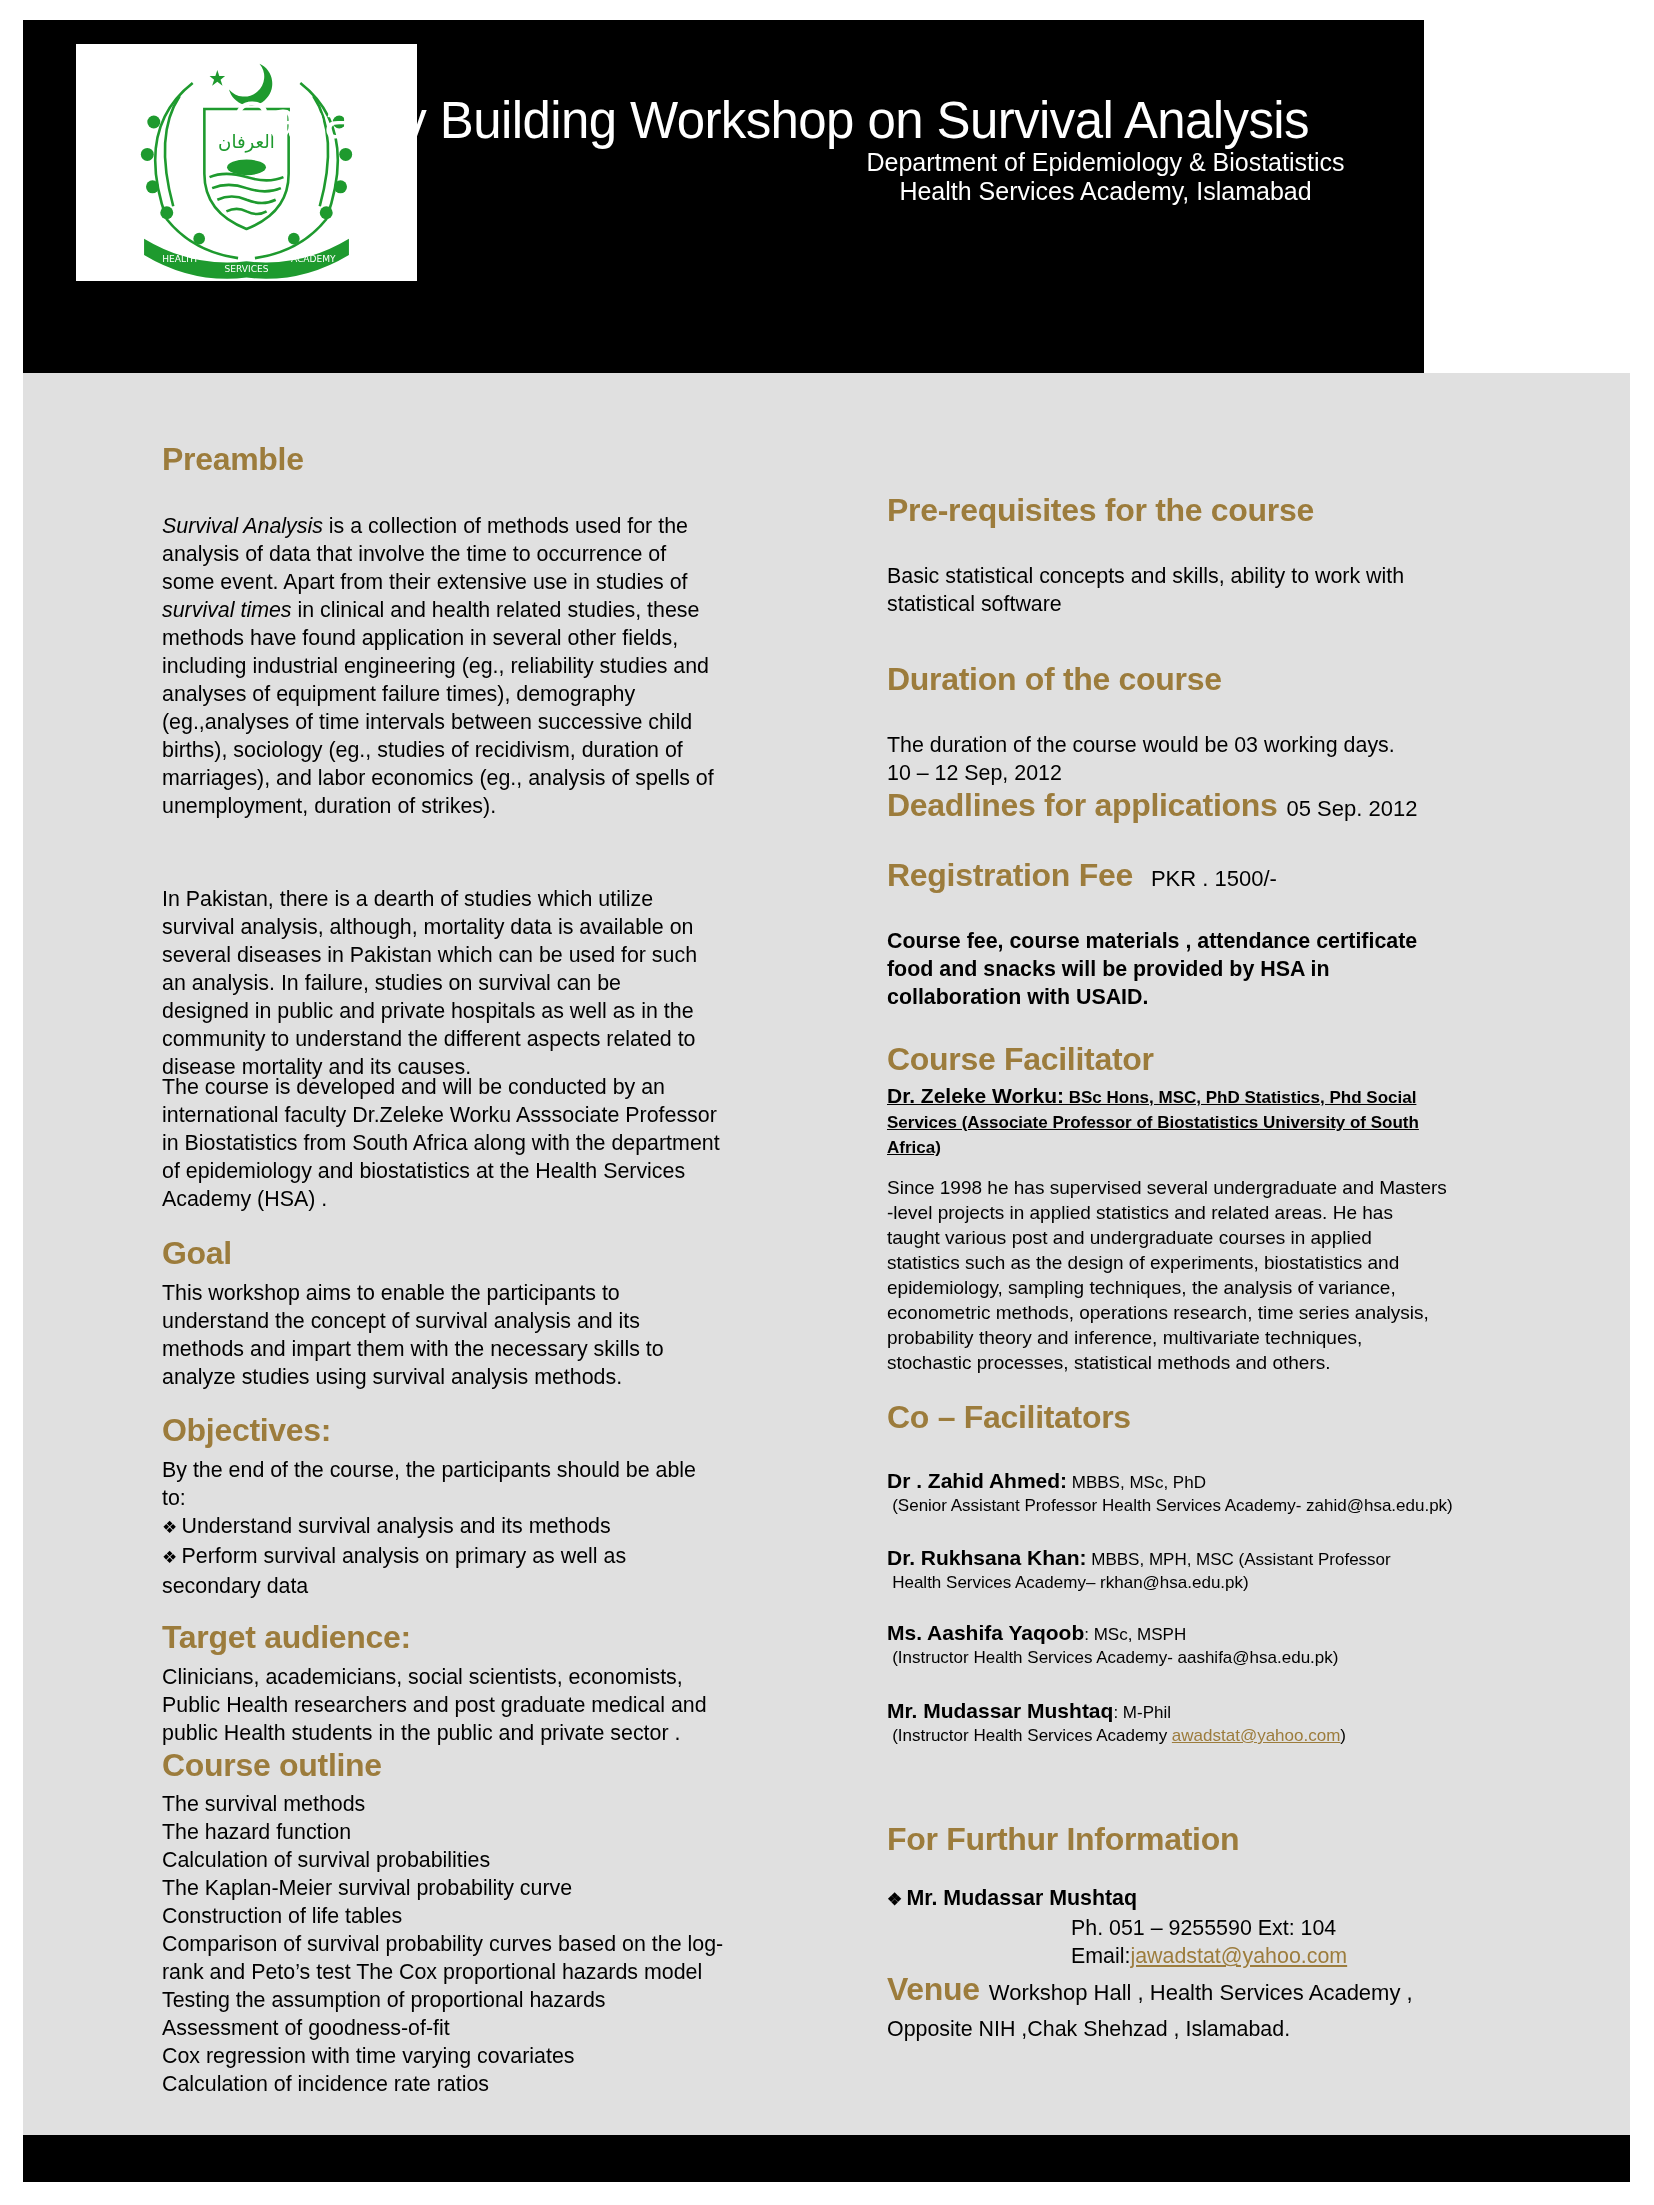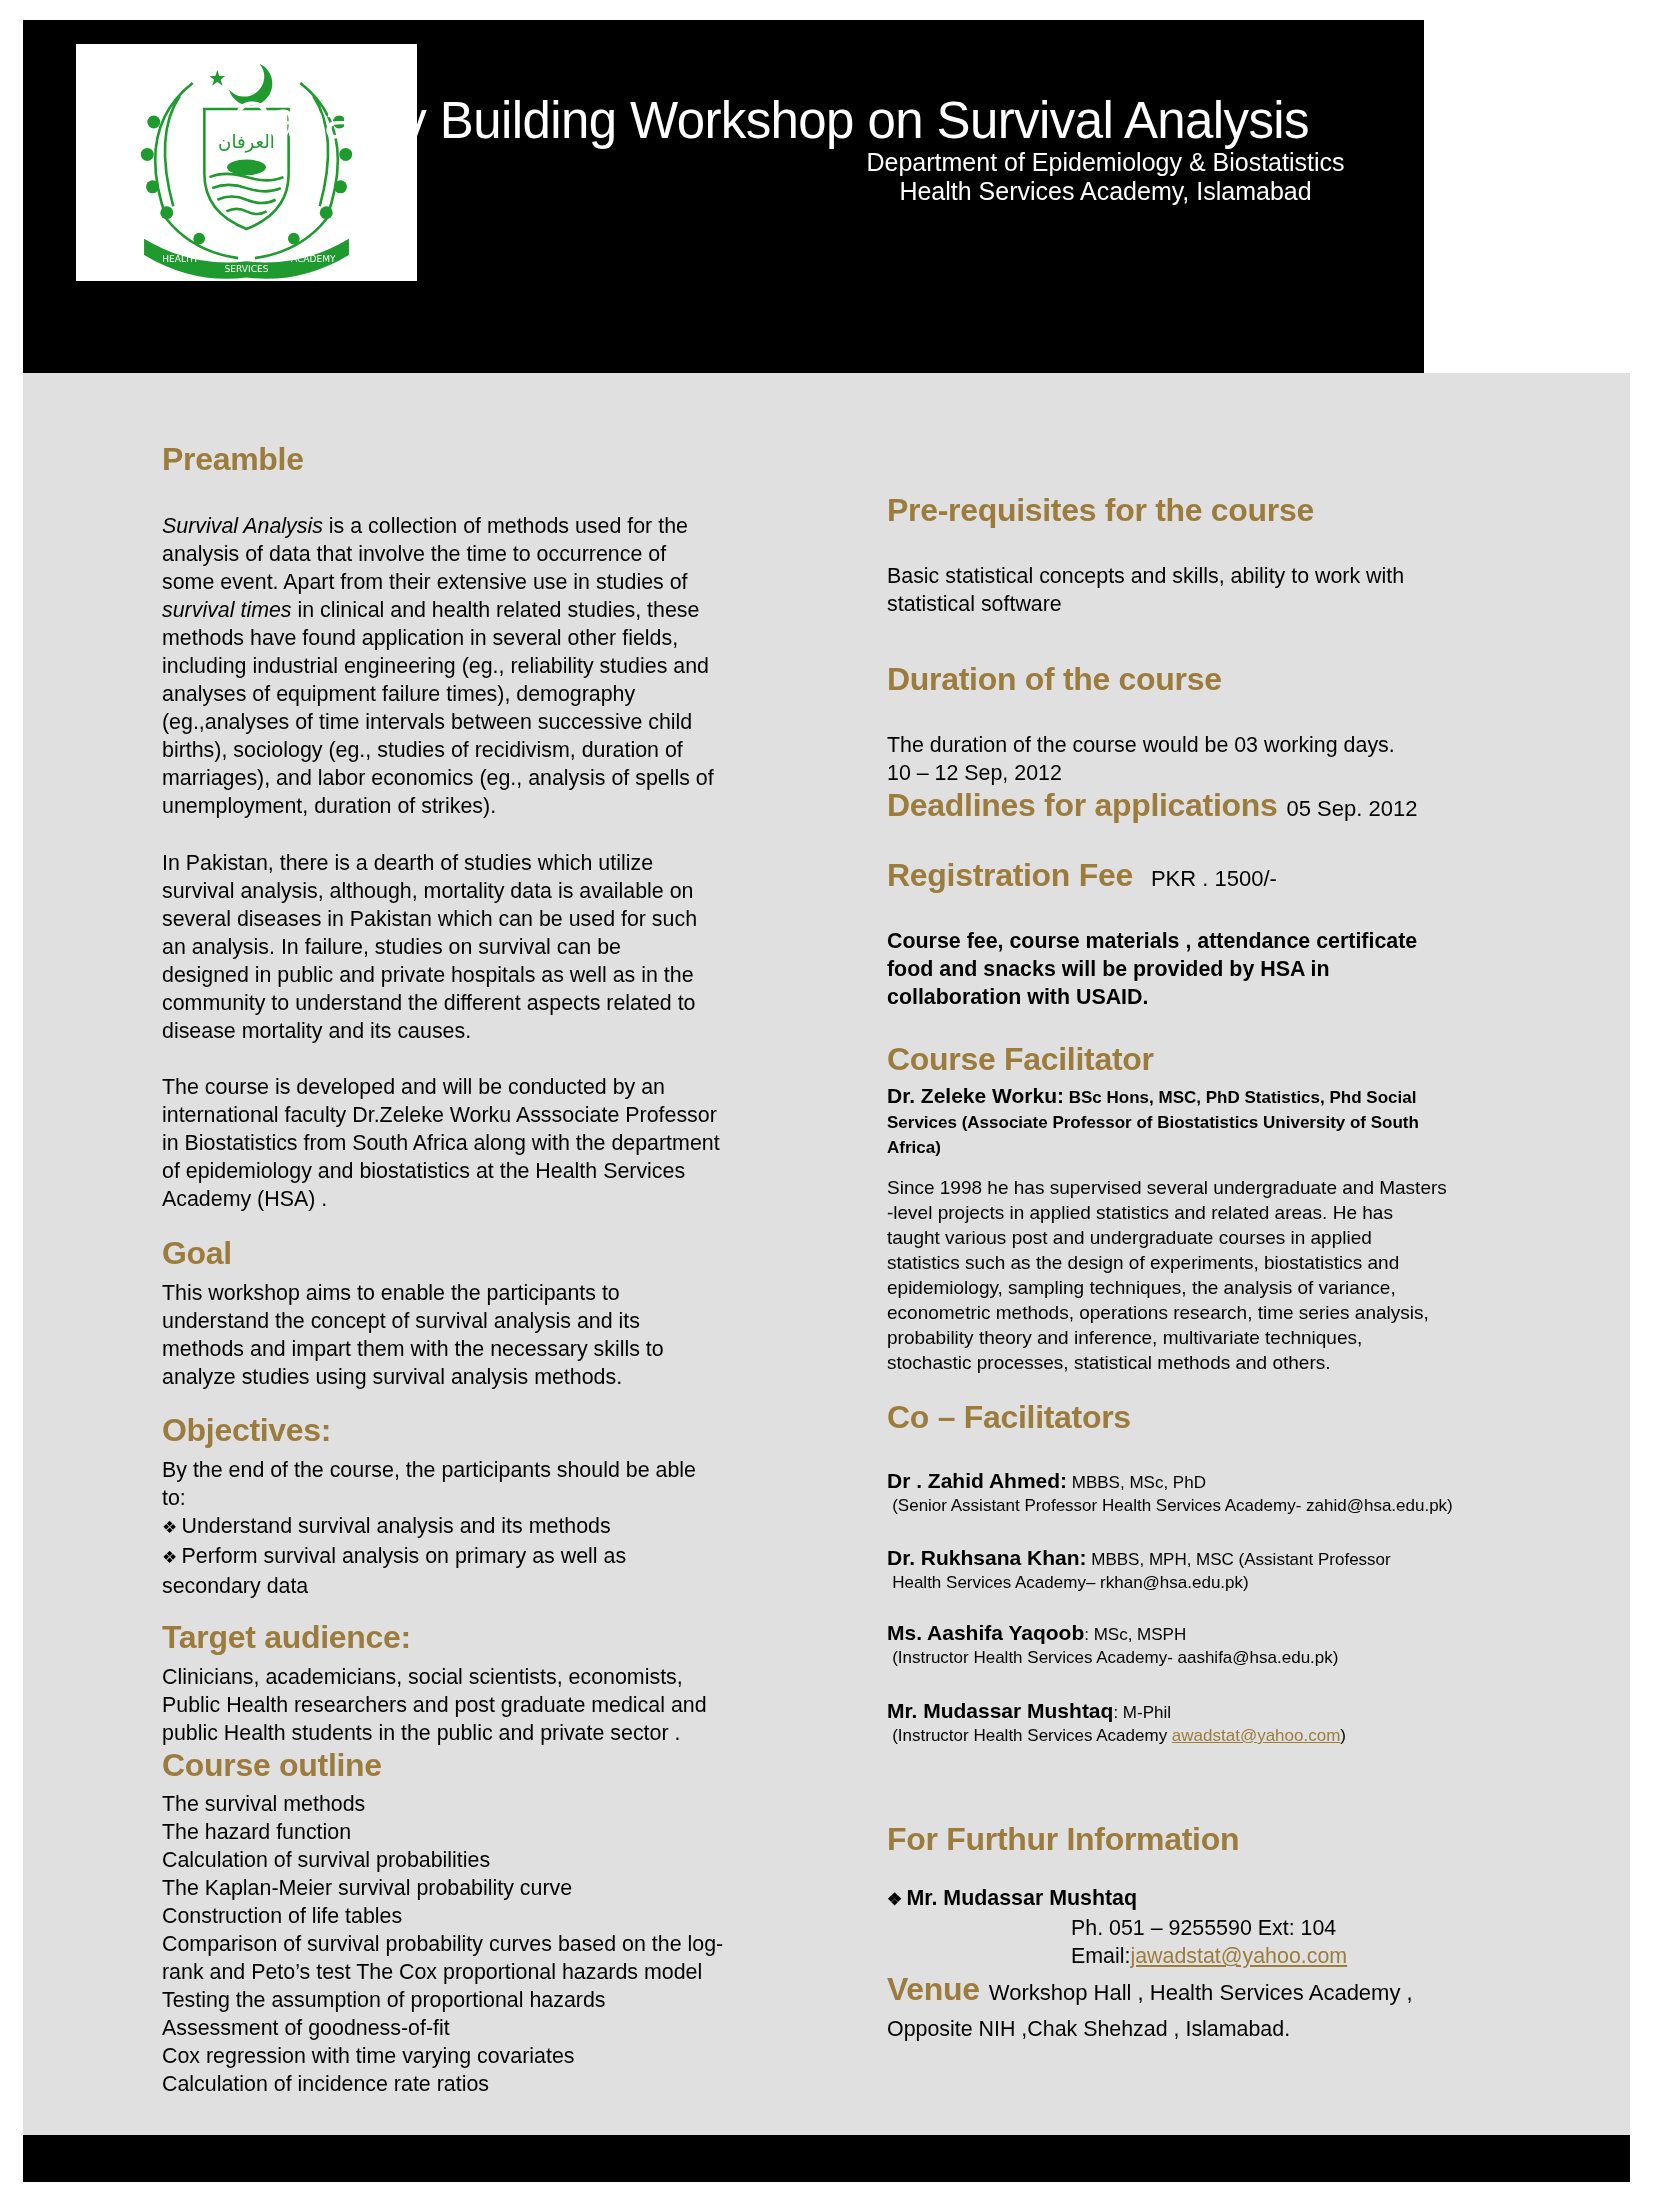--- a/index.html
+++ b/index.html
@@ -20,21 +20,21 @@
 
   .col { position: absolute; }
   .col.left { left: 162px; width: 635px; }
   .col.right { left: 887px; width: 681px; }
 
   h2 { position: absolute; color: #9c7c3c; font-weight: bold; font-size: 32px; white-space: nowrap; letter-spacing: -0.3px; }
   h2 .inline-val { color: #000; font-weight: normal; font-size: 22px; margin-left: 9px; letter-spacing: 0; }
 
   .p { position: absolute; font-size: 21.4px; line-height: 28px; white-space: nowrap; }
   .p div { white-space: nowrap; }
-  .p.small { font-size: 18px; line-height: 25px; }
+  .p.small { font-size: 18px; line-height: 25px; text-decoration: underline; }
   .p.xs { font-size: 17px; line-height: 23px; }
   .bold { font-weight: bold; }
   .it { font-style: italic; }
   .link { color: #9c7c3c; text-decoration: underline; margin-top: 23px; }
   .bullet { display: inline-block; width: 19.5px; font-size: 17px; }
   .fac-name { font-weight: bold; font-size: 21px; }
   .fac-cred { font-size: 17px; }
   .fac-line2 { font-size: 17px; padding-left: 5.2px; }
 </style>
 </head>
@@ -96,21 +96,21 @@
     <div>some event. Apart from their extensive use in studies of</div>
     <div><span class="it">survival times</span><span> in clinical and health related studies, these</span></div>
     <div>methods have found application in several other fields,</div>
     <div>including industrial engineering (eg., reliability studies and</div>
     <div>analyses of equipment failure times), demography</div>
     <div>(eg.,analyses of time intervals between successive child</div>
     <div>births), sociology (eg., studies of recidivism, duration of</div>
     <div>marriages), and labor economics (eg., analysis of spells of</div>
     <div>unemployment, duration of strikes).</div>
   </div>
-  <div class="p" style="top:849px">
+  <div class="p" style="top:885px">
     <div>In Pakistan, there is a dearth of studies which utilize</div>
       <div>survival analysis, although, mortality data is available on</div>
       <div>several diseases in Pakistan which can be used for such</div>
     <div>an analysis. In failure, studies on survival can be</div>
       <div>designed in public and private hospitals as well as in the</div>
       <div>community to understand the different aspects related to</div>
     <div>disease mortality and its causes.</div>
   </div>
   <div class="p" style="top:1073px">
     <div>The course is developed and will be conducted by an</div>

